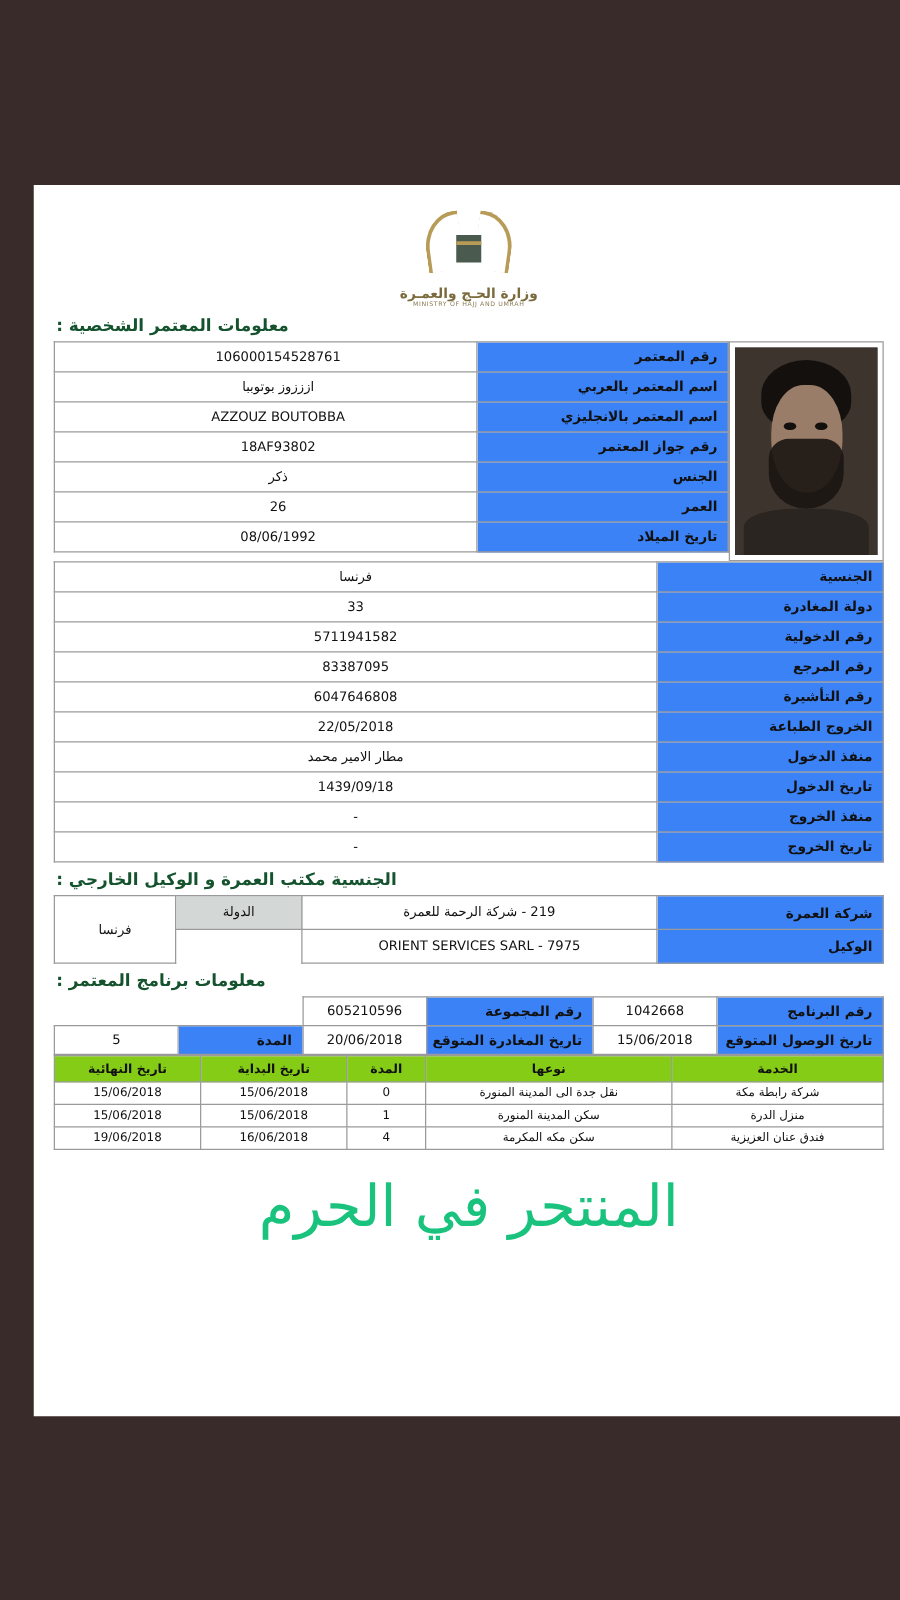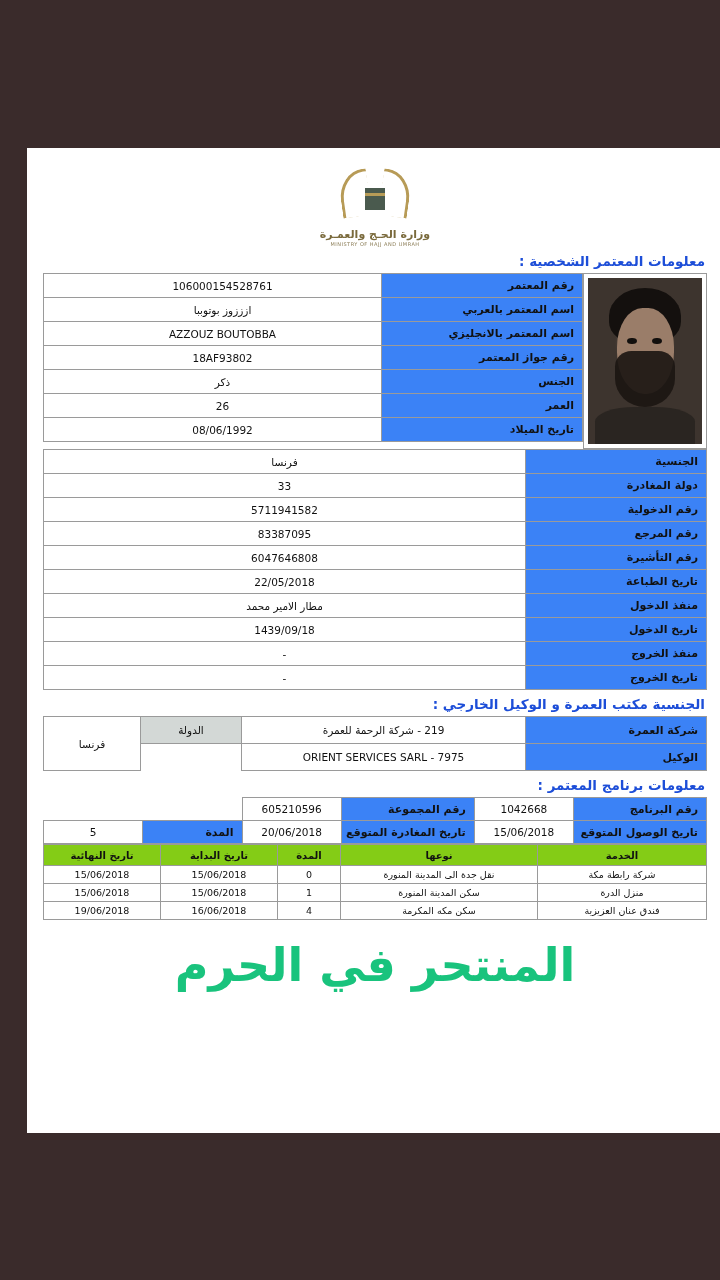--- a/index.html
+++ b/index.html
@@ -87,22 +87,22 @@
   }
   .logo-text-en {
     font-size: 5px;
     color: #8a7c55;
     letter-spacing: .5px;
   }
   
   .sec-title {
     font-size: 13.5px;
     font-weight: bold;
-    color: #1d4ed8;
-    text-align: right;
+    color: #14532d;
+    text-align: left;
     margin: 6px 2px 4px 2px;
   }
   
   table {
     border-collapse: collapse;
     width: 100%;
     table-layout: fixed;
   }
   td {
     border: 1px solid #9a9a9a;
@@ -215,21 +215,21 @@
     font-size: 10px;
     height: 20px;
   }
   .details td { font-size: 9.5px; height: 17px; }
 
   
   .caption {
     text-align: center;
     color: #19c37d;
     font-size: 46px;
-    font-weight: bold;
+    font-weight: normal;
     margin-top: 18px;
     letter-spacing: 0;
     direction: rtl;
   }
 </style>
 </head>
 <body>
 
 <div class="screen">
   <div class="page">
@@ -310,21 +310,21 @@
           </tr>
           <tr>
             <td class="label">رقم المرجع</td>
             <td>83387095</td>
           </tr>
           <tr>
             <td class="label">رقم التأشيرة</td>
             <td>6047646808</td>
           </tr>
           <tr>
-            <td class="label">تاريخ الطباعة</td>
+            <td class="label">الخروج الطباعة</td>
             <td>22/05/2018</td>
           </tr>
           <tr>
             <td class="label">منفذ الدخول</td>
             <td>مطار الامير محمد</td>
           </tr>
           <tr>
             <td class="label">تاريخ الدخول</td>
             <td>1439/09/18</td>
           </tr>

